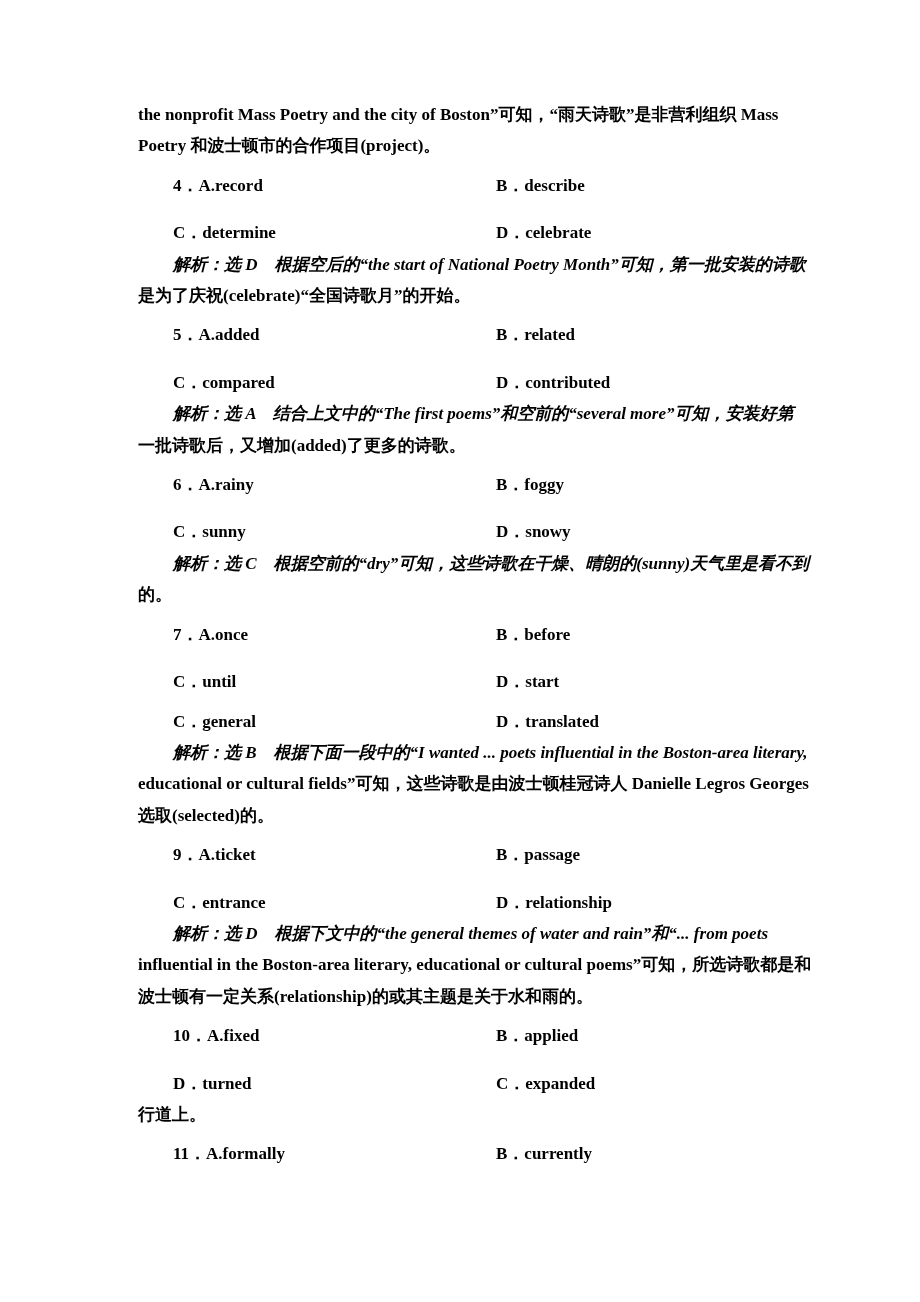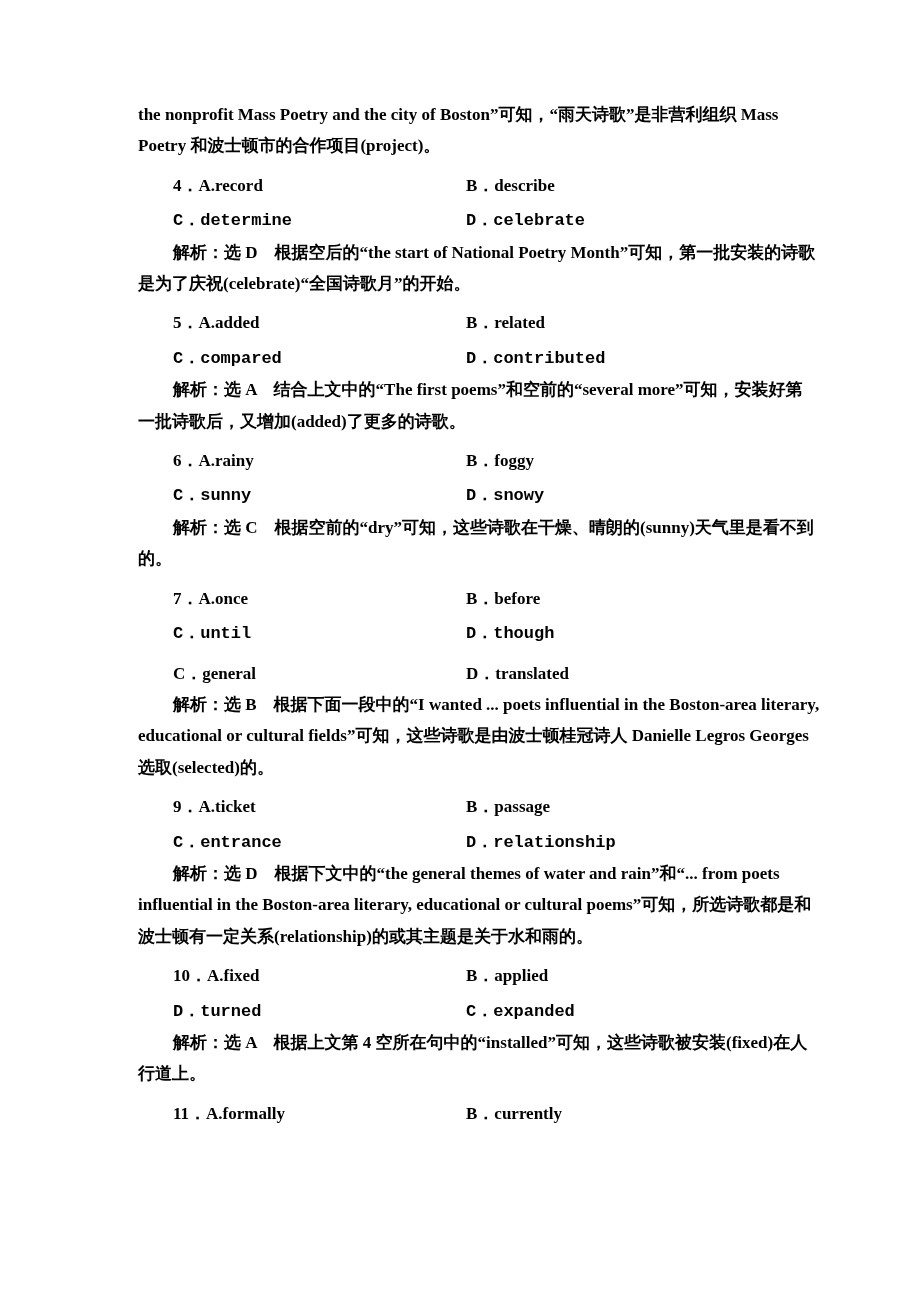--- a/index.html
+++ b/index.html
@@ -22,31 +22,32 @@
     overflow: hidden;
   }
   .line {
     font-size: 17px;
     line-height: 31.4px;
     white-space: nowrap;
   }
   
   .expl .line.first {
     text-indent: 35px;
+    font-style: italic;
   }
   
   .opt-row {
     display: grid;
     grid-template-columns: 293px auto;
     padding-left: 35px;
     margin-top: 8px;
+    gap: 30px;
   }
   .opt-row + .opt-row {
-    margin-top: 4px;
-    font-family: Liberation Mono, monospace;
+    margin-top: 16px;
   }
   .opt-row .line {
     line-height: 31.4px;
   }
 </style>
 </head>
 <body>
 
 <div class="page">
 
@@ -100,21 +101,21 @@
     </div>
   </div>
 
   <div>
     <div class="opt-row">
       <span class="line">7．A.once</span>
       <span class="line">B．before</span>
     </div>
     <div class="opt-row">
       <span class="line">C．until</span>
-      <span class="line">D．though</span>
+      <span class="line">D．start</span>
     </div>
   </div>
 
   <div>
     <div class="opt-row">
       <span class="line">C．general</span>
       <span class="line">D．translated</span>
     </div>
     <div class="expl">
       <div class="line first">解析：选 B　根据下面一段中的“I wanted ... poets influential in the Boston-area literary,</div>
@@ -142,21 +143,20 @@
   <div>
     <div class="opt-row">
       <span class="line">10．A.fixed</span>
       <span class="line">B．applied</span>
     </div>
     <div class="opt-row">
       <span class="line">D．turned</span>
       <span class="line">C．expanded</span>
     </div>
     <div class="expl">
-      <div class="line first">解析：选 A　根据上文第 4 空所在句中的“installed”可知，这些诗歌被安装(fixed)在人</div>
       <div class="line">行道上。</div>
     </div>
   </div>
 
   <div>
     <div class="opt-row">
       <span class="line">11．A.formally</span>
       <span class="line">B．currently</span>
     </div>
   </div>

